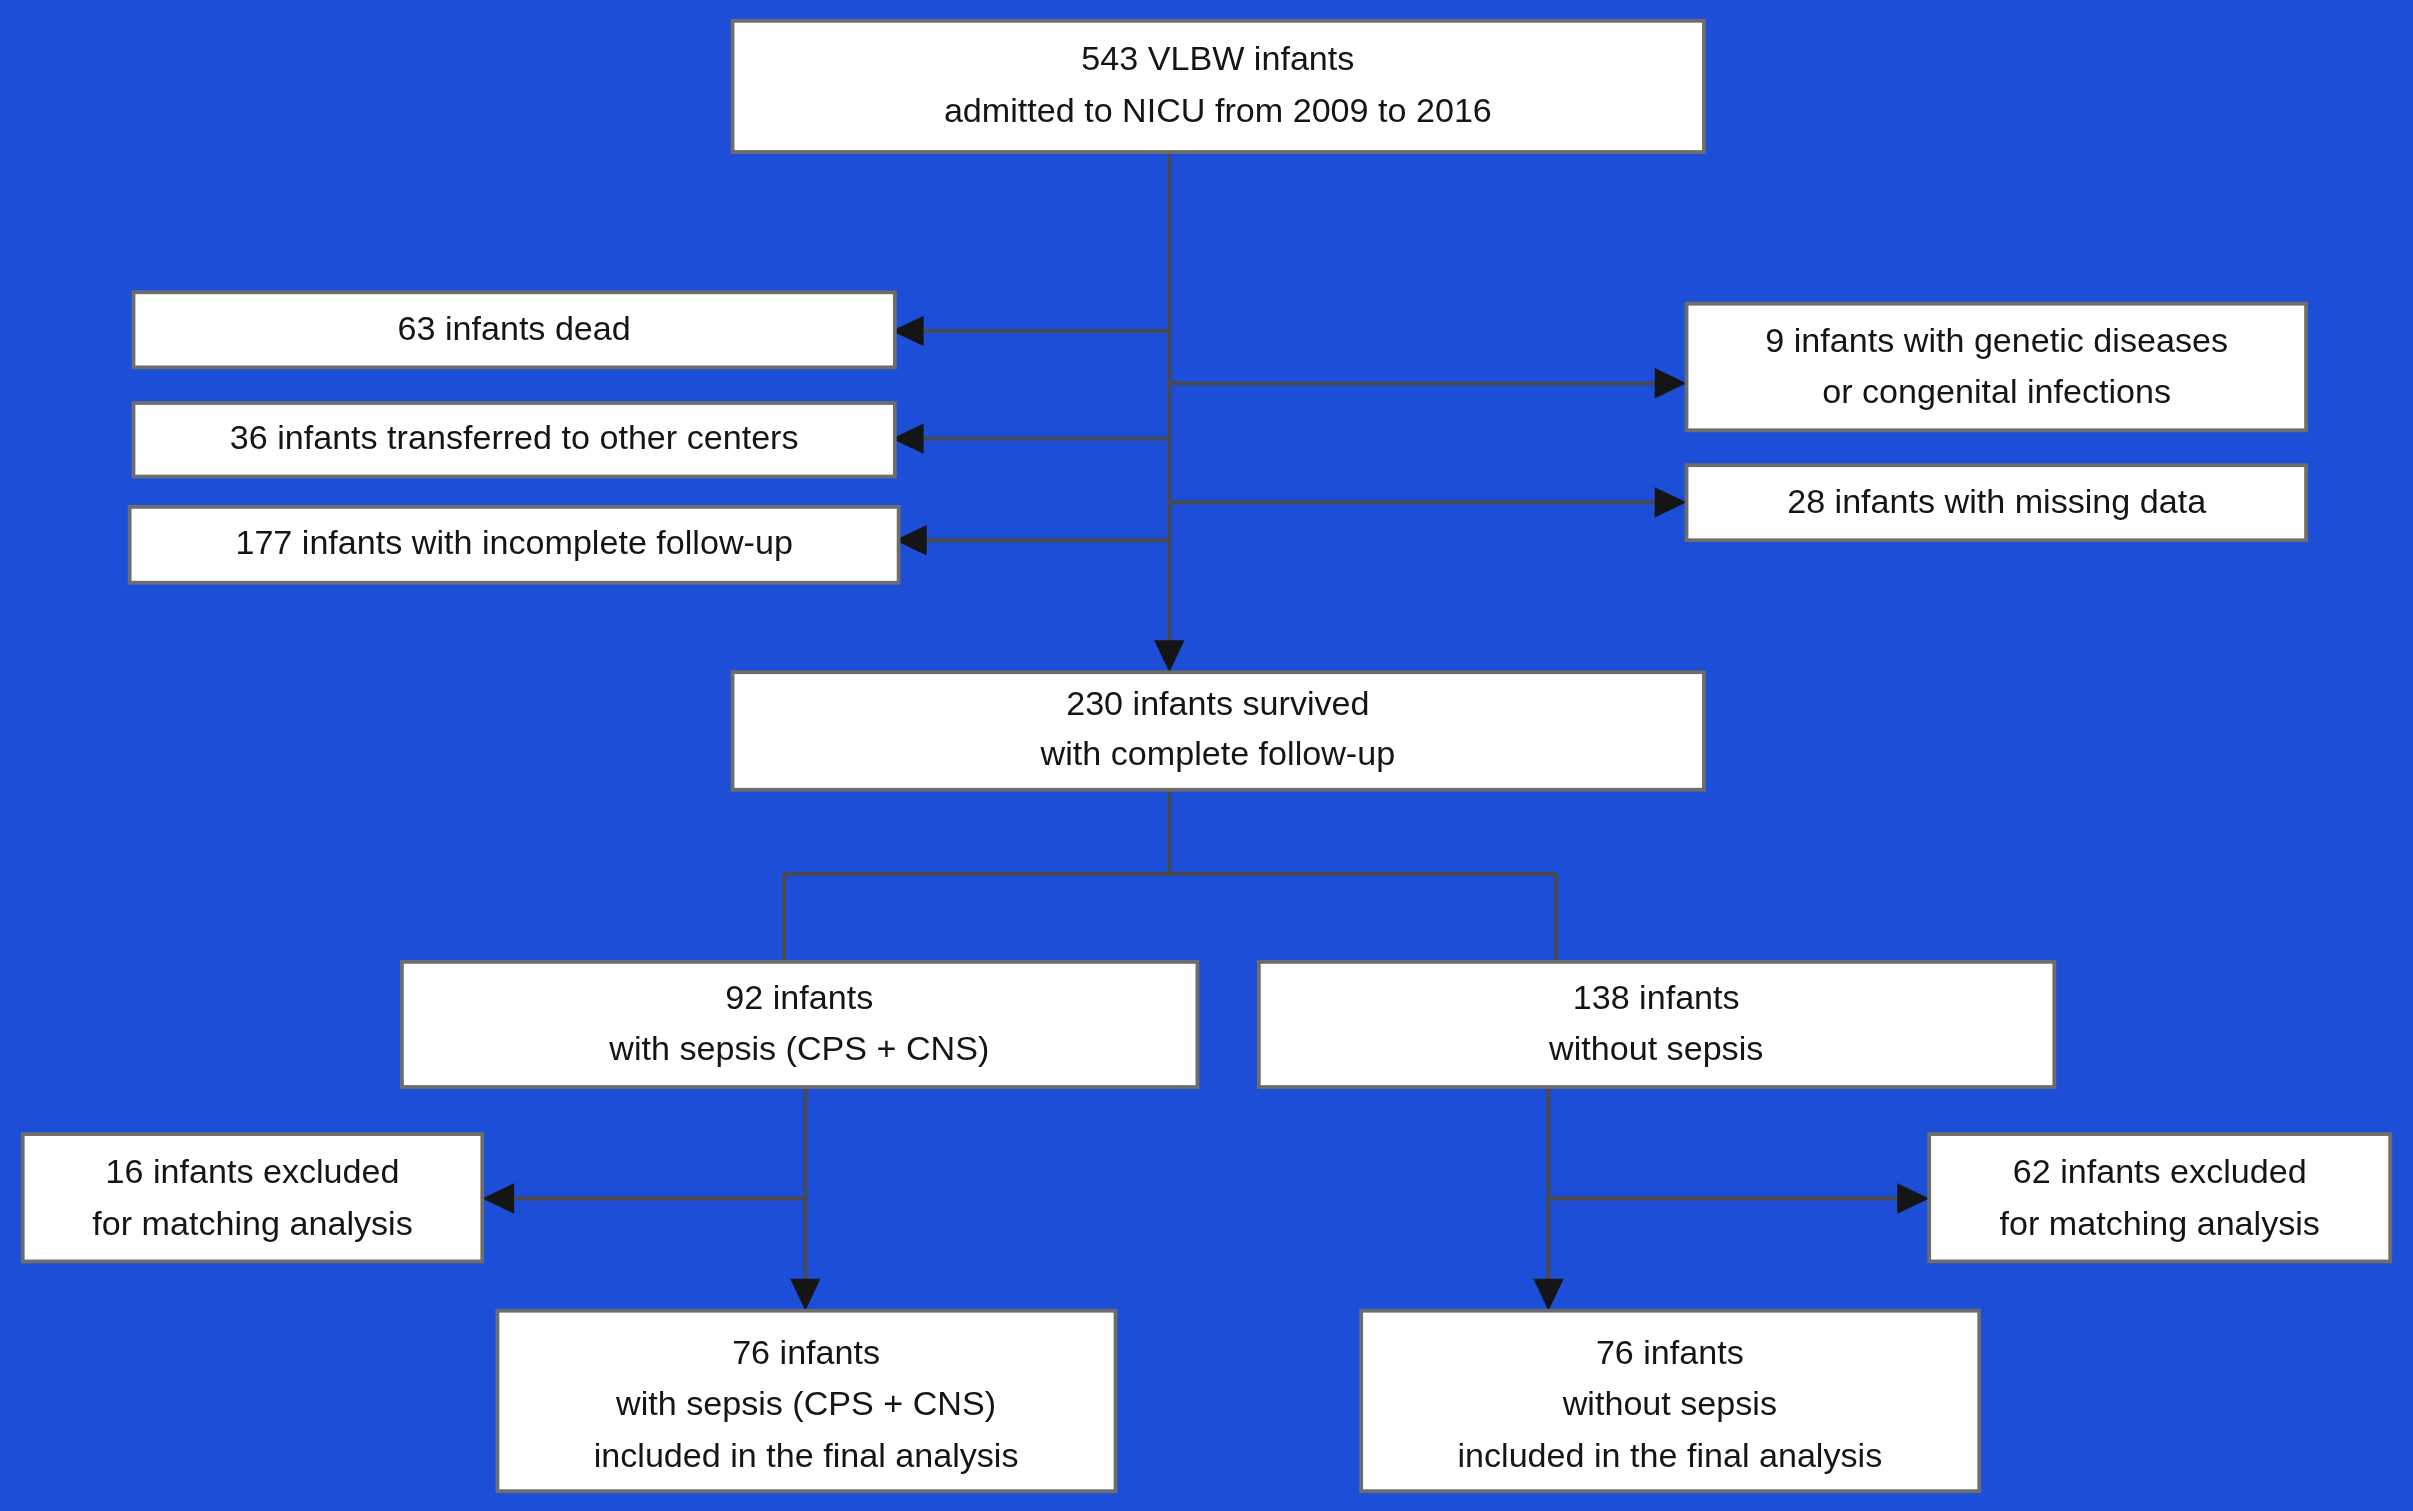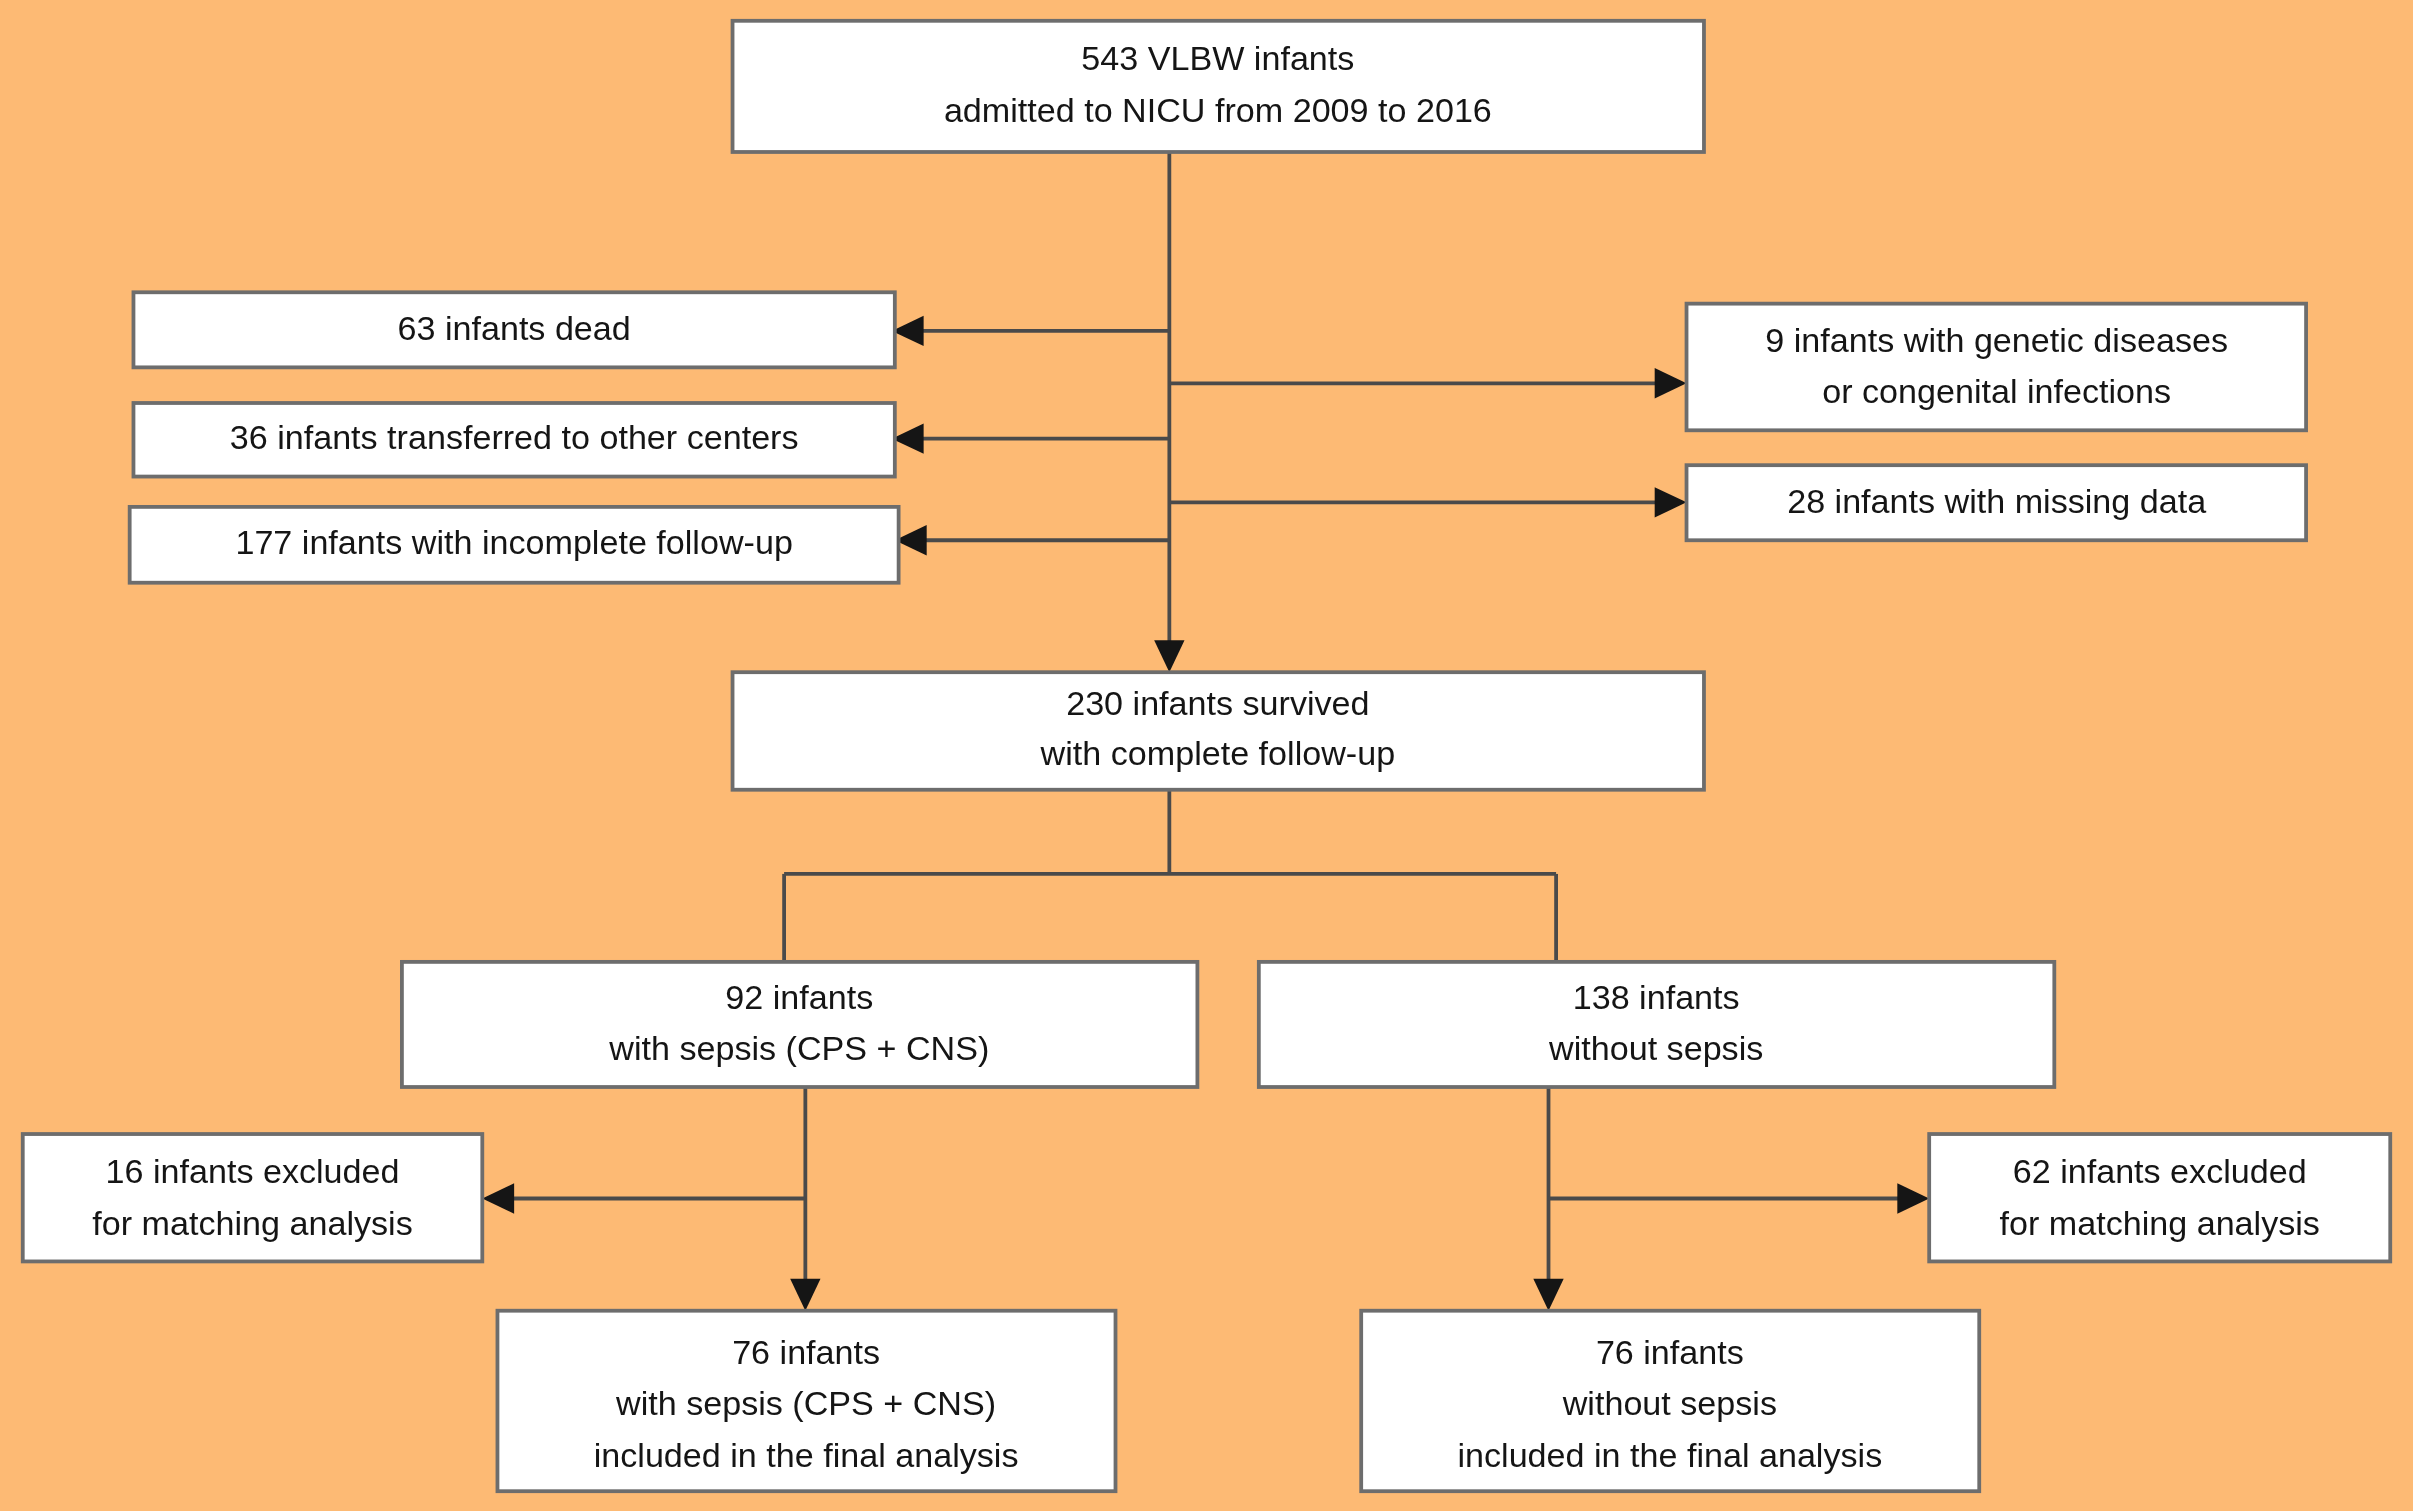--- a/index.html
+++ b/index.html
@@ -4,21 +4,21 @@
 <style>
   html, body {
     margin: 0;
     padding: 0;
     background: #ffffff;
   }
   #flow-root {
     position: relative;
     width: 2413px;
     height: 1512px;
-    background: #fdba74;
+    background: #1d4ed8;
     font-family: "Liberation Sans", "DejaVu Sans", sans-serif;
   }
   #flow-svg {
     position: absolute;
     top: 0;
     left: 0;
     width: 2413px;
     height: 1512px;
   }
   .node-text {

